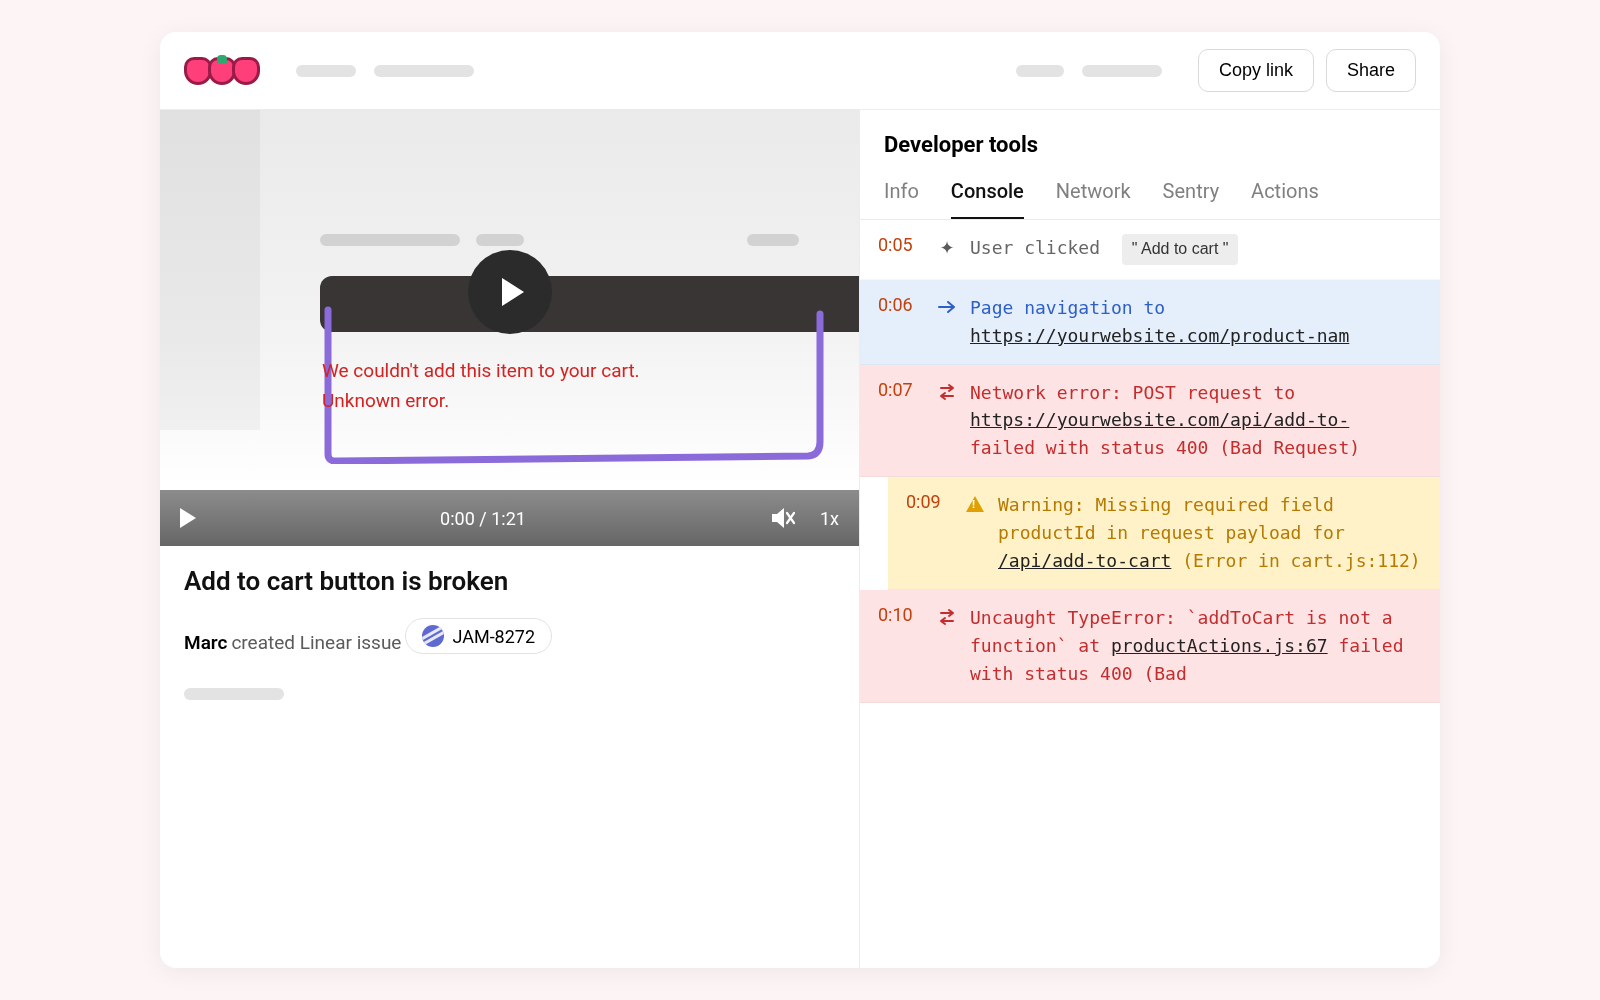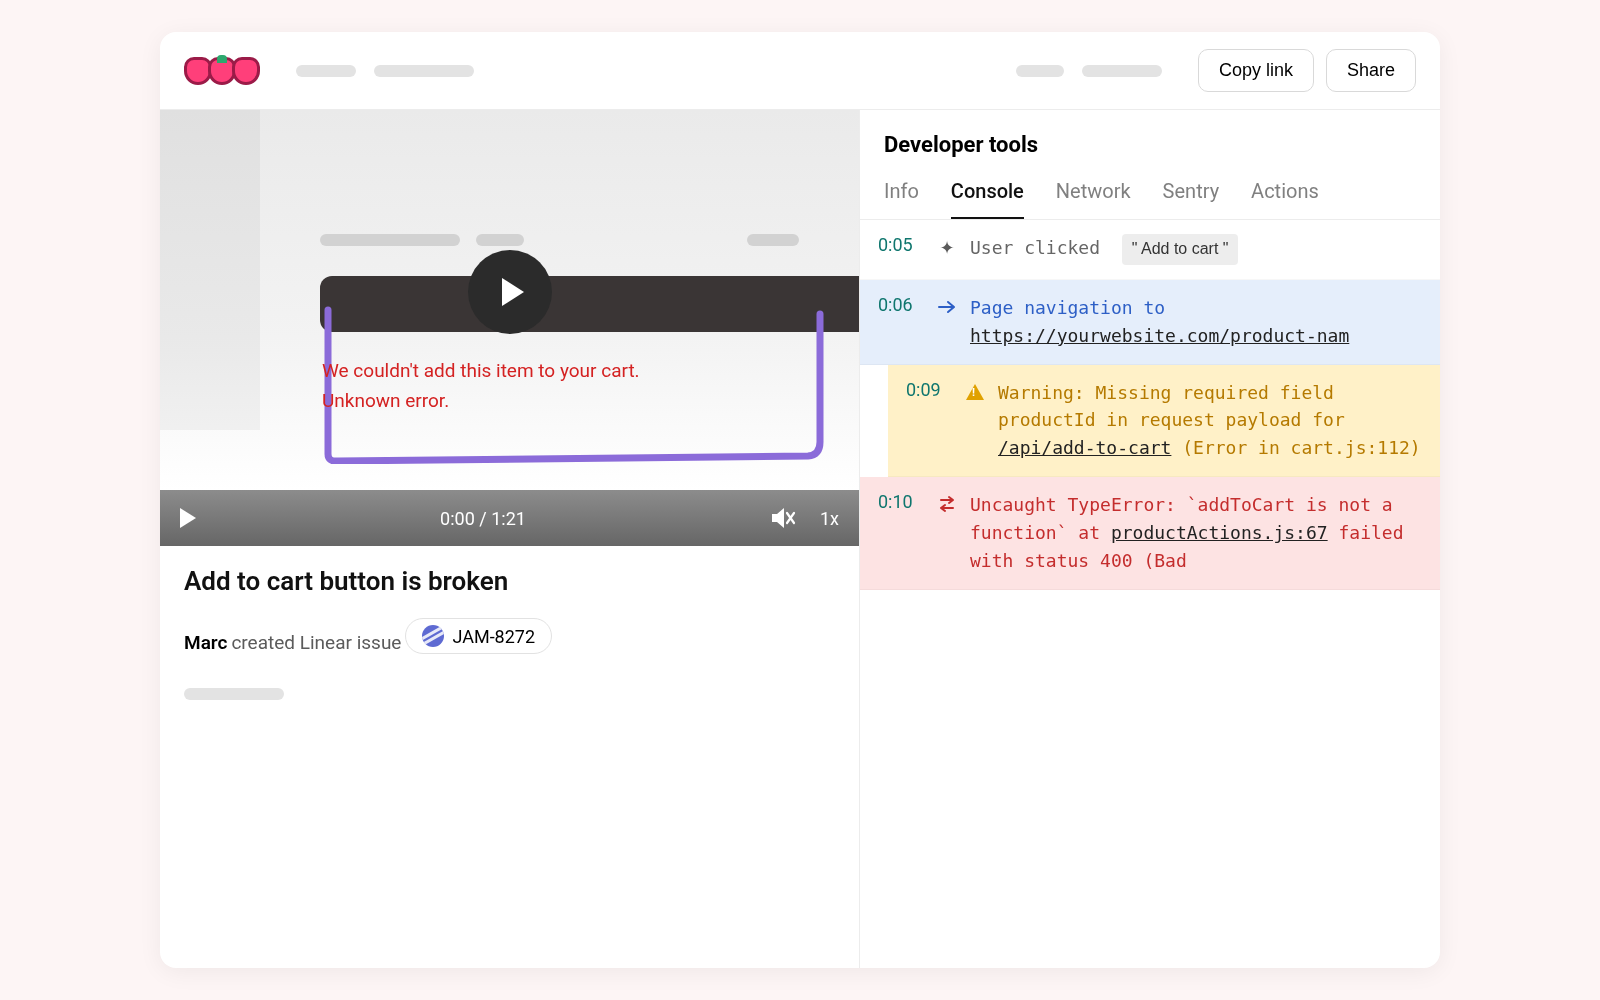--- a/index.html
+++ b/index.html
@@ -244,21 +244,21 @@
     }
     .log-row {
       display:flex;
       align-items:flex-start;
       padding: 14px 18px;
       gap: 12px;
       font-size: 18px;
       border-bottom: 1px solid rgba(0,0,0,0.03);
     }
     .log-time {
-      color:#0f766e;
+      color:#c2410c;
       width:46px;
       flex-shrink:0;
       font-variant-numeric: tabular-nums;
     }
     .log-icon {
       width:22px; height:22px;
       flex-shrink:0;
       display:flex; align-items:center; justify-content:center;
       margin-top:2px;
     }
@@ -410,20 +410,34 @@
             <svg width="18" height="14" viewBox="0 0 18 14">
                 <path d="M1 7 L15 7 M10 2 L16 7 L10 12" fill="none" stroke="#2D5FC6" stroke-width="2" stroke-linecap="round" stroke-linejoin="round"></path>
               </svg>
           </span>
           <span class="log-body">
             <span>Page navigation to</span>
             <span class="url">https://yourwebsite.com/product-nam</span>
           </span>
         </div>
 
+        <div class="log-row row-error">
+          <span class="log-time">0:07</span>
+          <span class="log-icon icon-swap">
+            <svg width="18" height="18" viewBox="0 0 18 18">
+                <path d="M3 5 L14 5 M11 2 L15 5 L11 8" fill="none" stroke="#C42D2D" stroke-width="2" stroke-linecap="round" stroke-linejoin="round"></path>
+                <path d="M15 13 L4 13 M7 10 L3 13 L7 16" fill="none" stroke="#C42D2D" stroke-width="2" stroke-linecap="round" stroke-linejoin="round"></path>
+              </svg>
+          </span>
+          <span class="log-body">
+            <span>Network error: POST request to</span>
+            <span class="url">https://yourwebsite.com/api/add-to-</span>
+            <span>failed with status 400 (Bad Request)</span>
+          </span>
+        </div>
 
         <div class="log-row row-warn">
           <span class="log-time">0:09</span>
           <span class="log-icon">
             <span class="icon-warn"></span>
           </span>
           <span class="log-body">
             <span>Warning: Missing required field productId in request payload for</span>
             <span class="url">/api/add-to-cart</span>
             <span class="dim">(Error in cart.js:112)</span>

